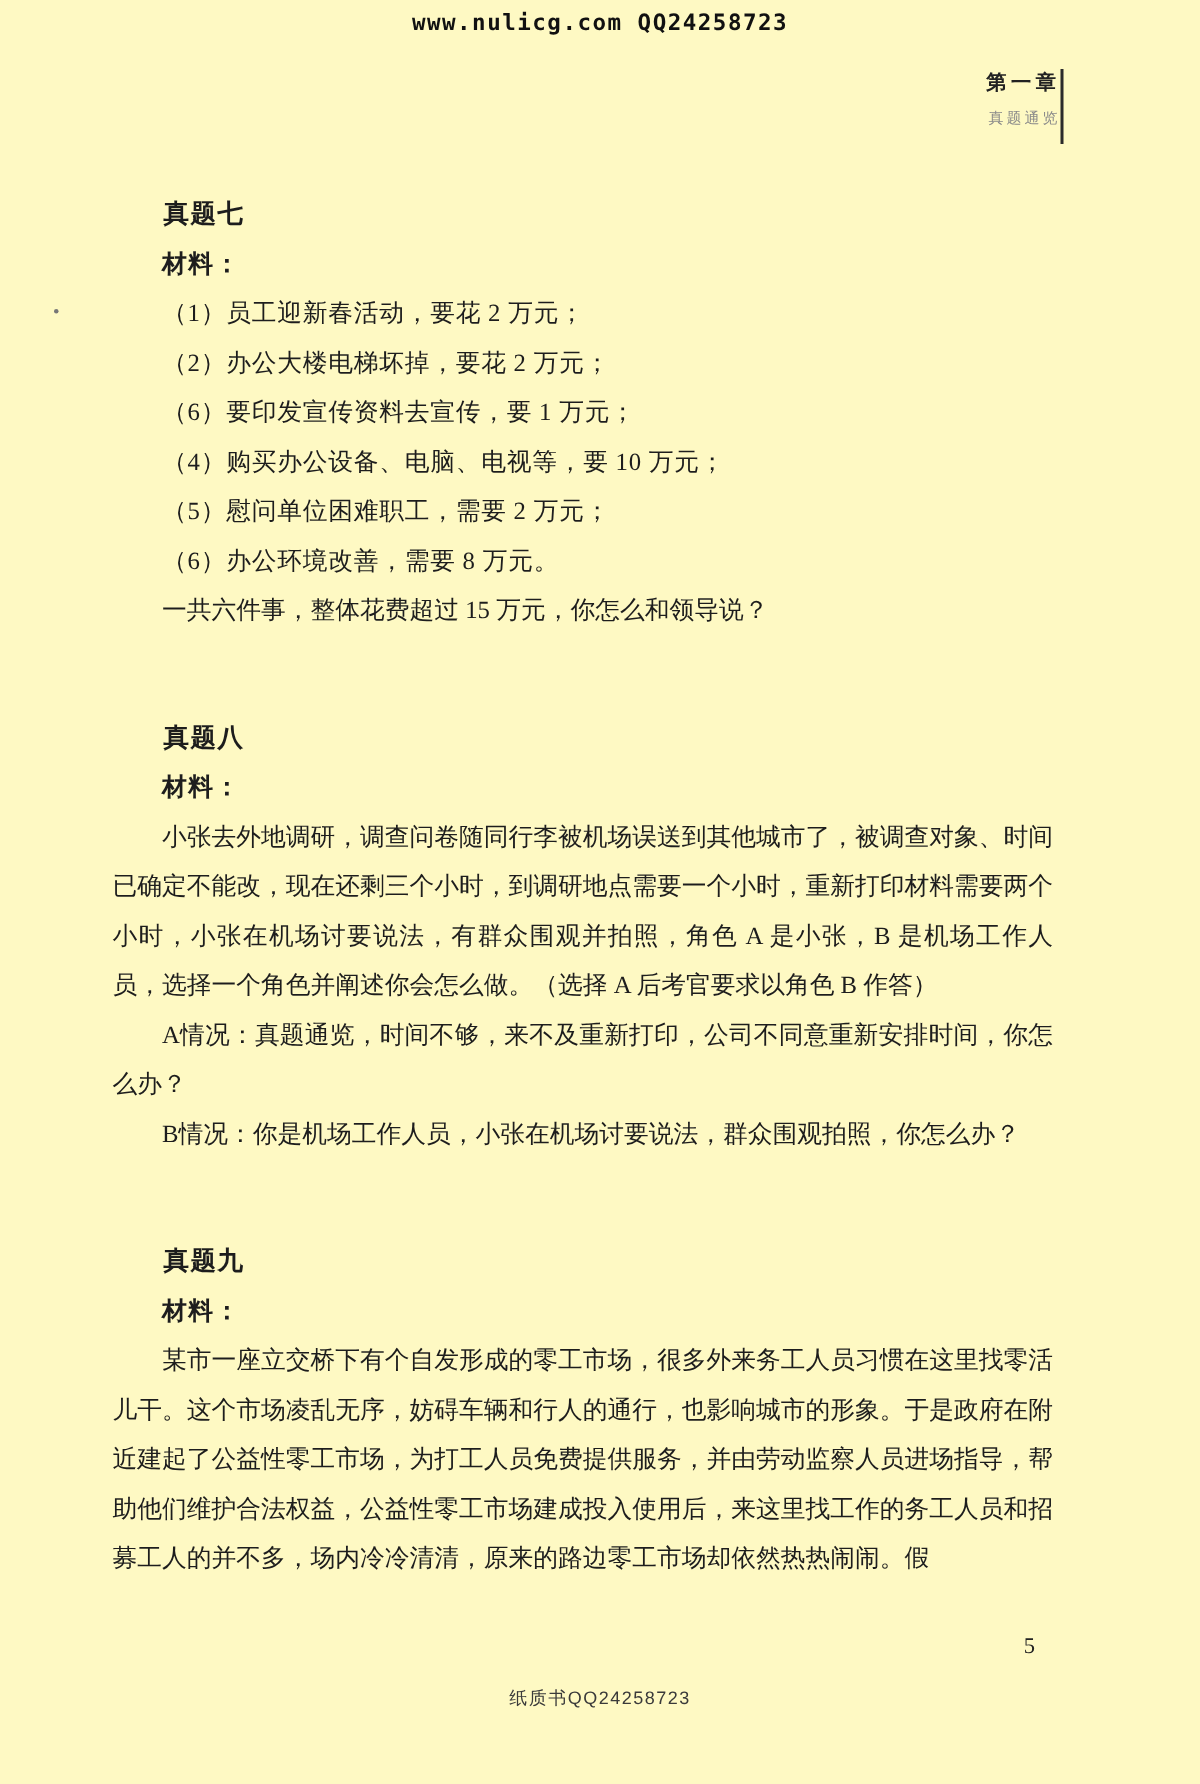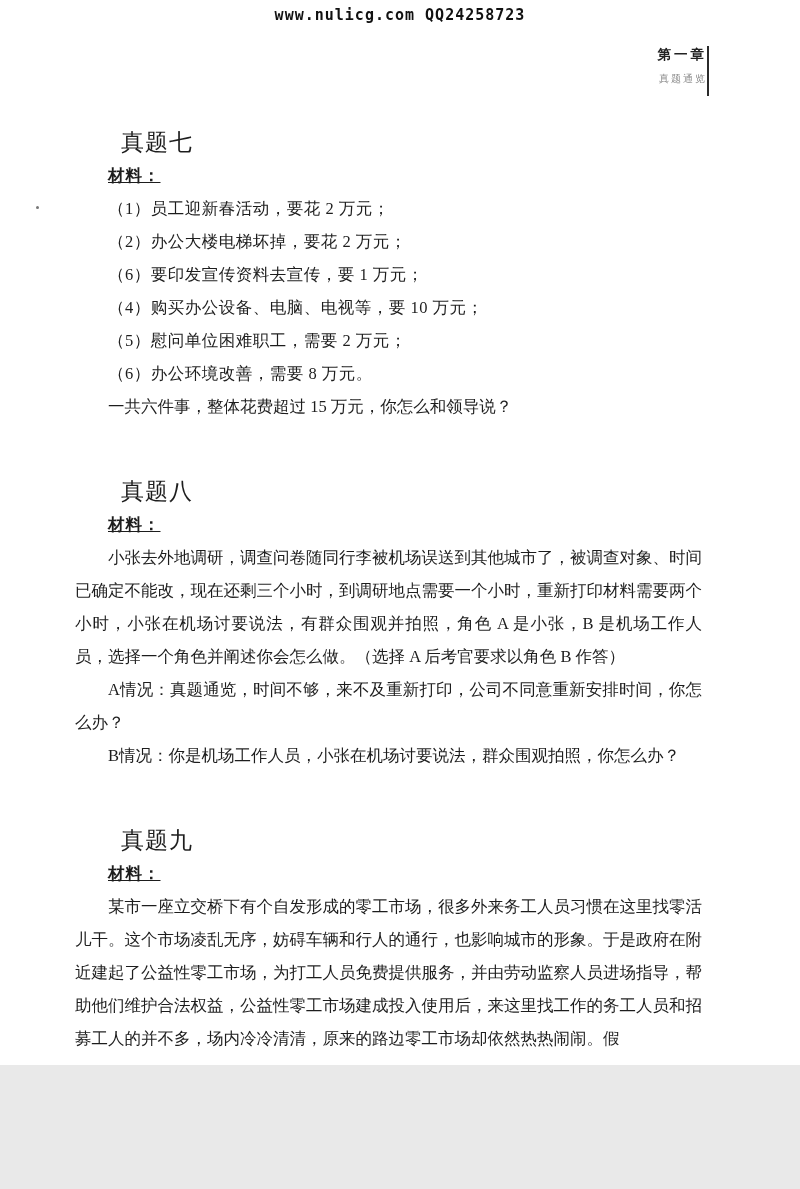--- a/index.html
+++ b/index.html
@@ -3,23 +3,23 @@
 <meta charset="utf-8">
 <style>
   html, body {
     margin: 0;
     padding: 0;
     background: #e9e9e9;
   }
   .page {
     position: relative;
     width: 800px;
-    height: 1065px;
+    height: 1189px;
     margin: 0 auto;
-    background: #ffffff;
+    background: #fef9c3;
     overflow: hidden;
     color: #222;
     font-family: "Liberation Serif", serif;
   }
   .watermark {
     position: absolute;
     top: 6px;
     left: 0;
     width: 100%;
     text-align: center;
@@ -63,29 +63,28 @@
   }
   .content p {
     margin: 0;
     text-indent: 2em;
   }
   .section {
     margin-bottom: 52px;
   }
   .section-title {
     text-indent: 2em;
-    font-size: 23px;
-    font-weight: 400;
+    font-size: 17px;
+    font-weight: 700;
     letter-spacing: 1px;
     margin: 0 0 6px 0;
   }
   .material-label {
     font-weight: 700;
     letter-spacing: 1px;
-    text-decoration: underline;
   }
   .item-line {
     letter-spacing: 0.5px;
   }
   .page-number {
     position: absolute;
     top: 1090px;
     right: 110px;
     font-size: 15px;
     color: #222;

